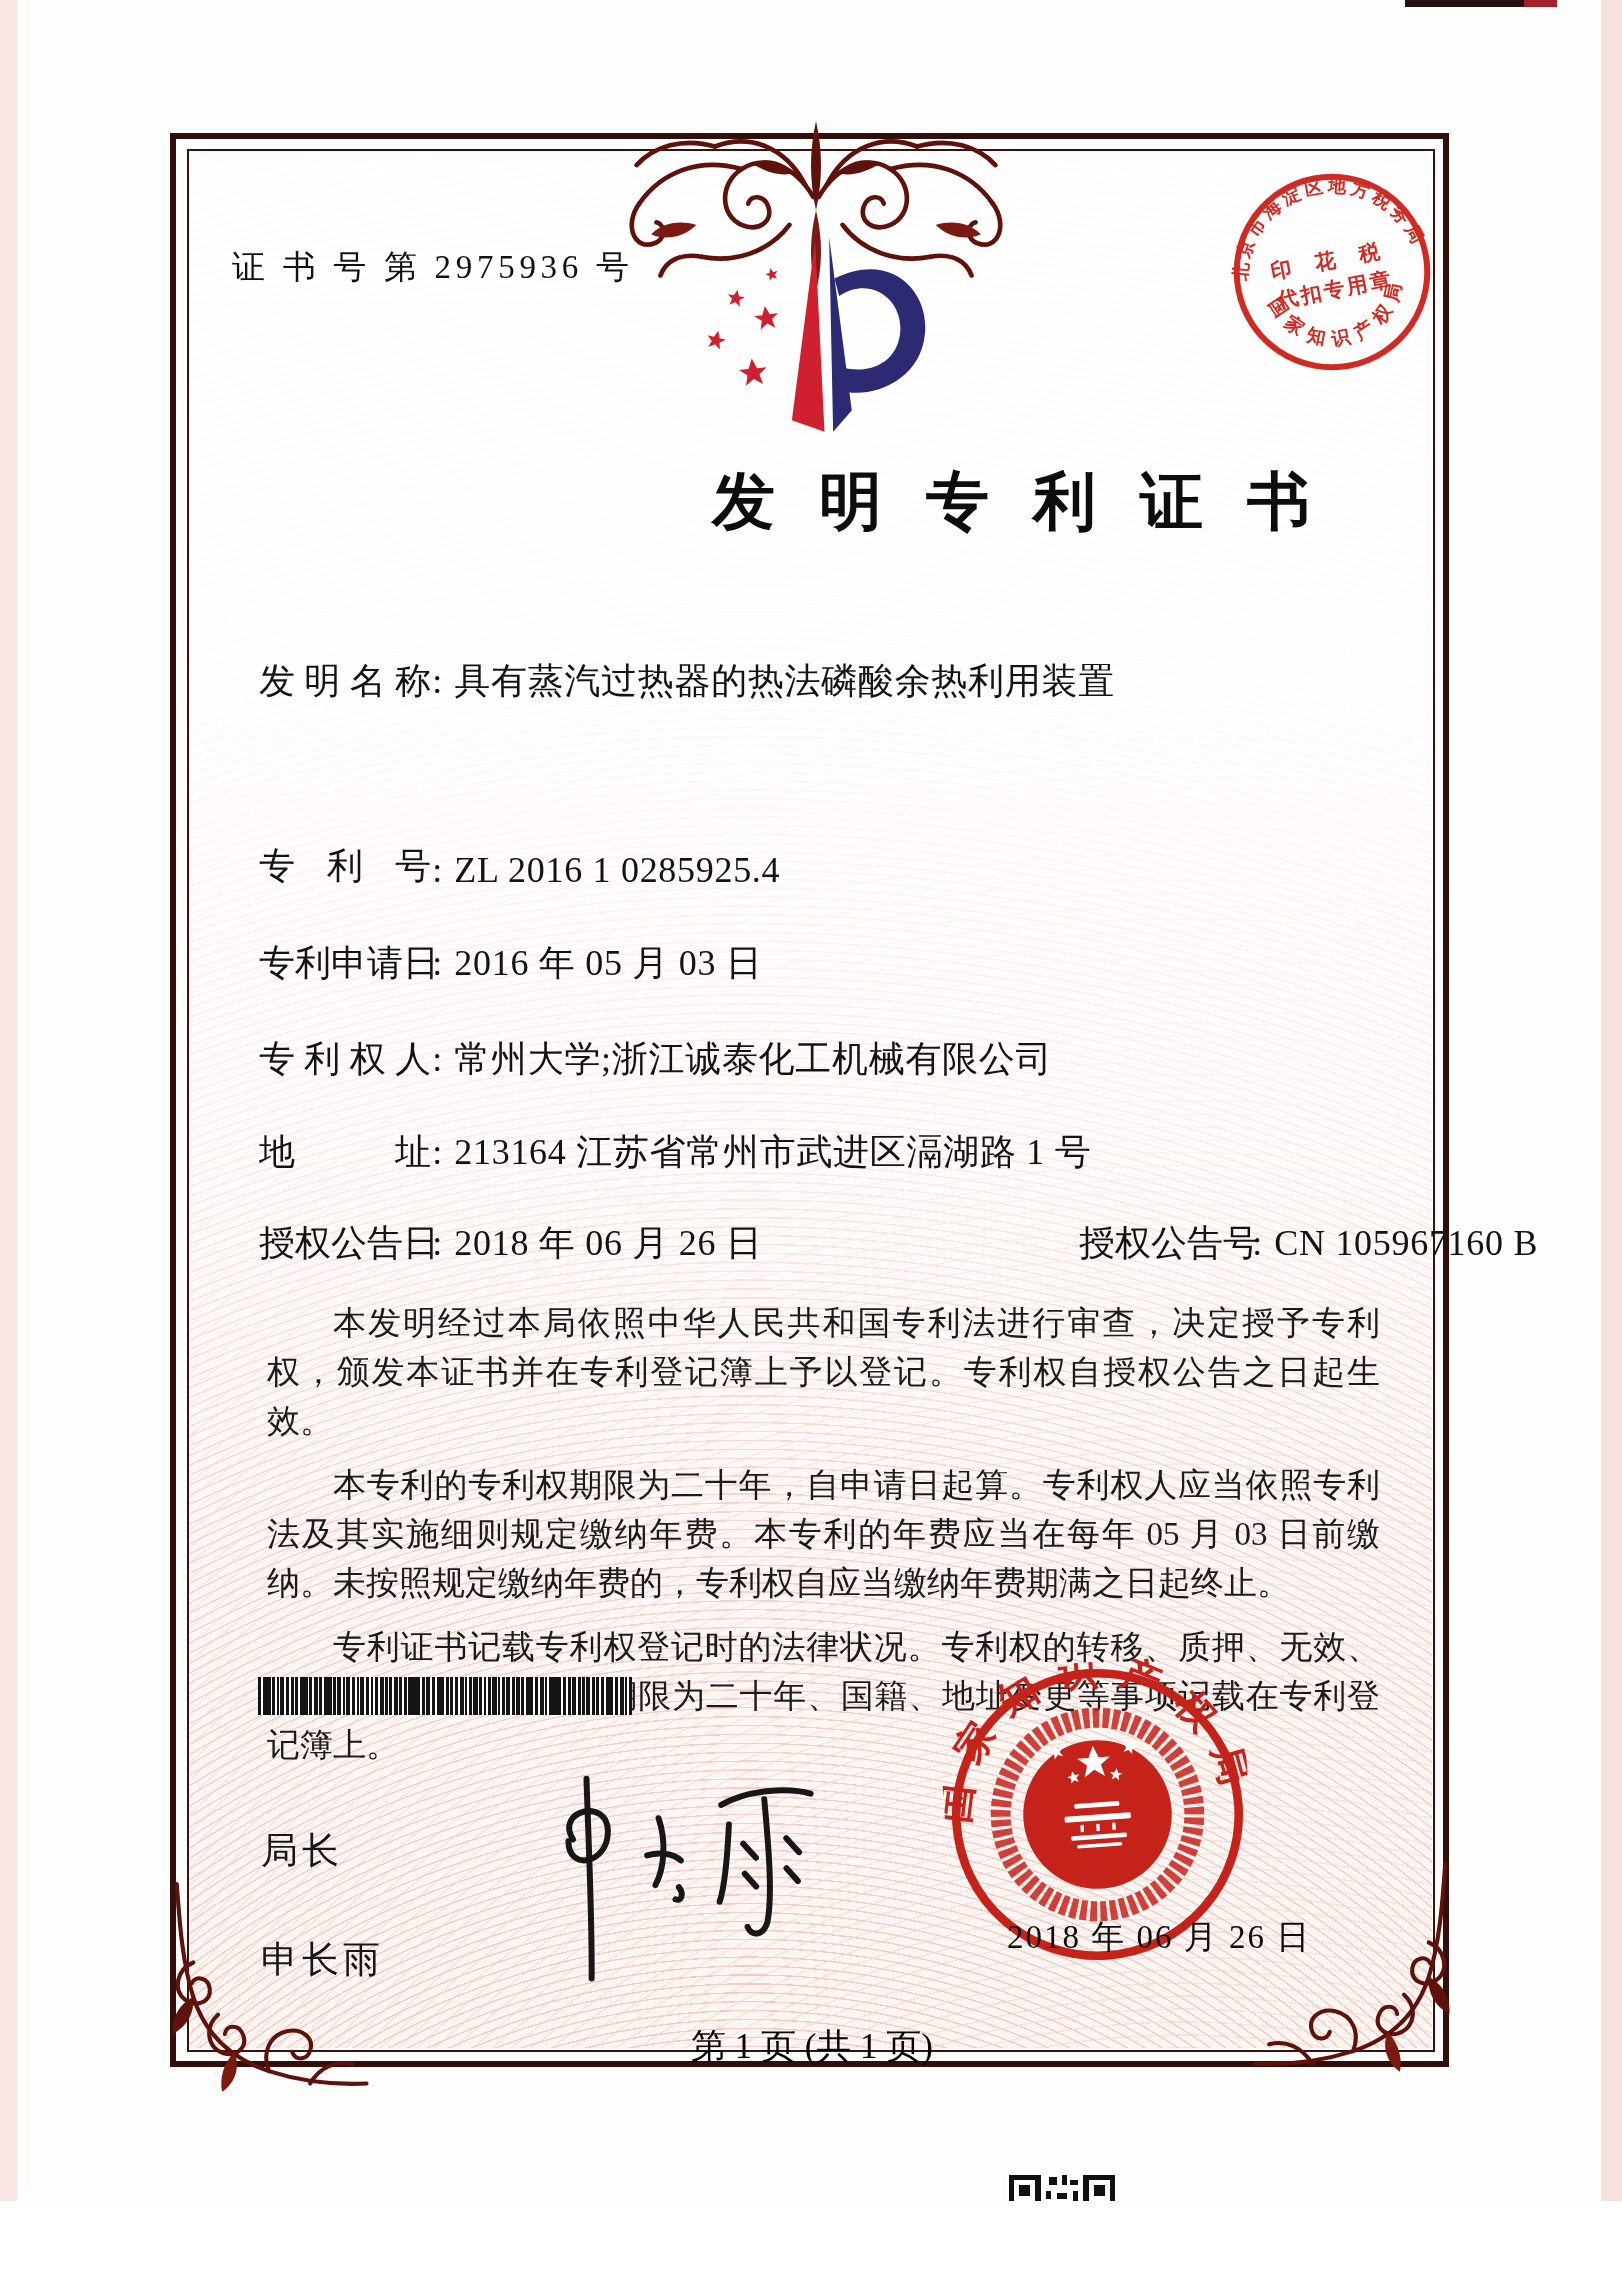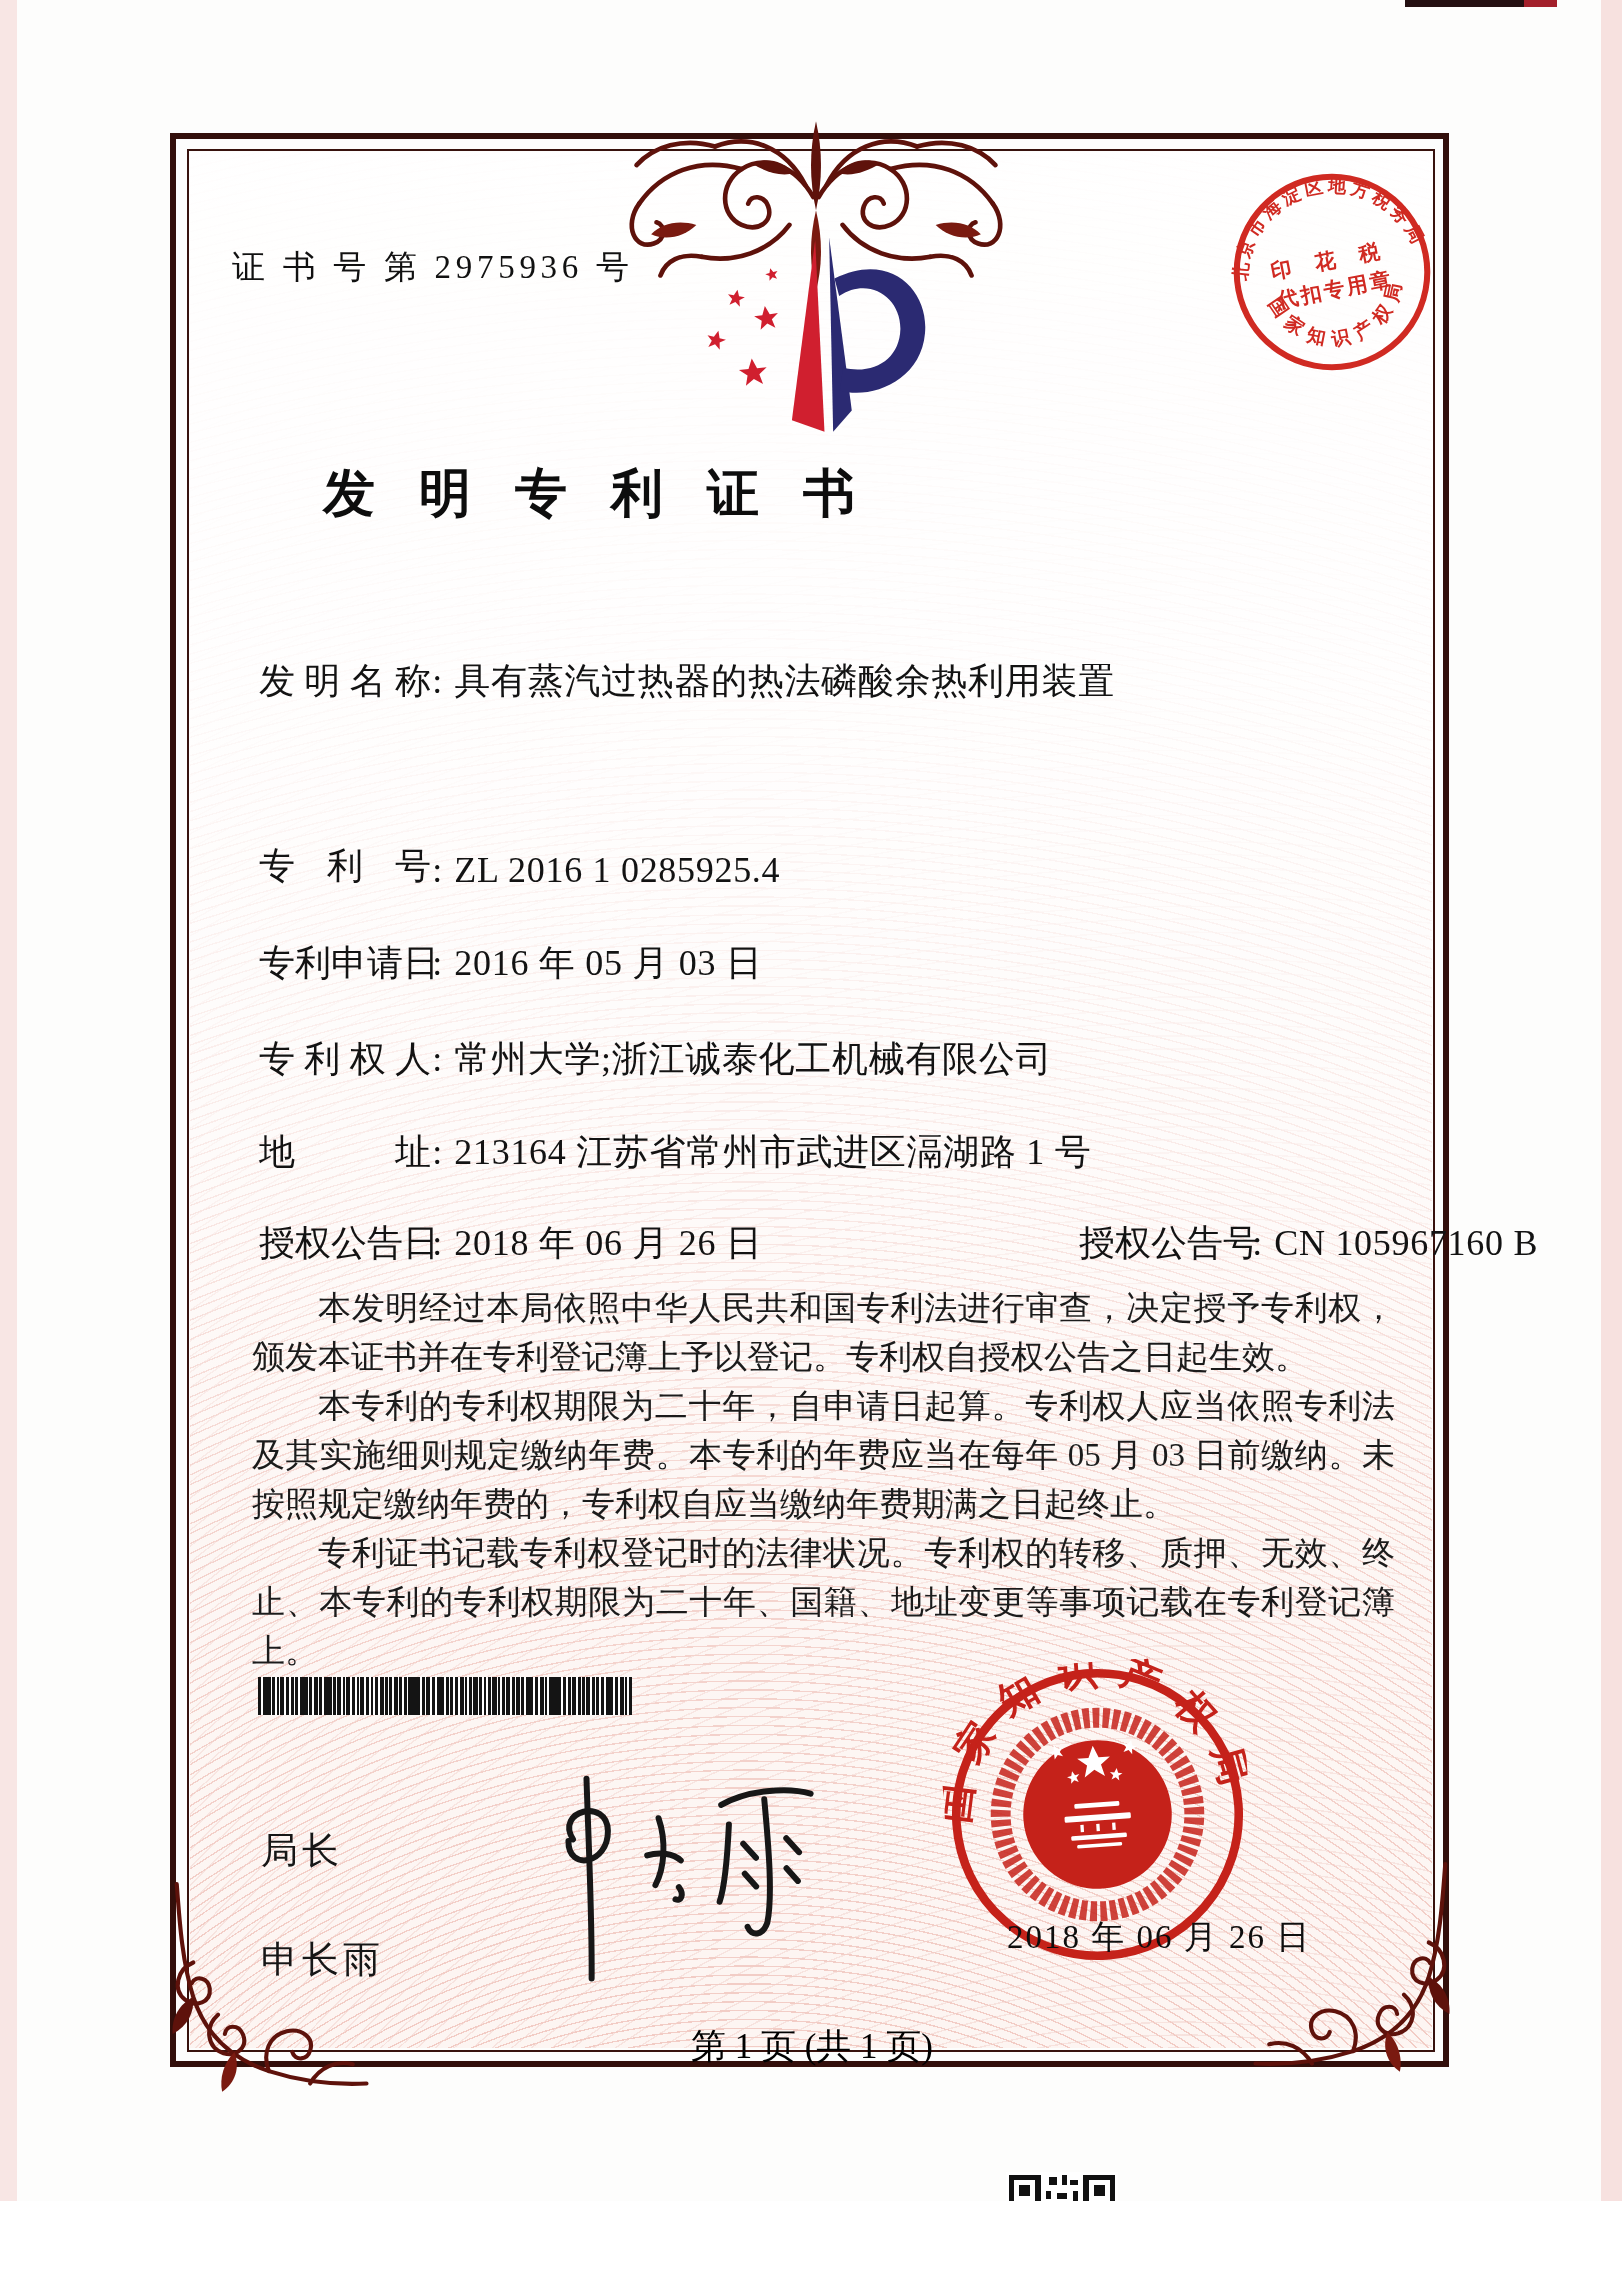--- a/index.html
+++ b/index.html
@@ -20,36 +20,36 @@
   .guilloche{left:190px;top:152px;width:1242px;height:1896px;
     background:
       linear-gradient(180deg, rgba(255,255,255,.97) 0%, rgba(255,255,255,.9) 28%,
                       rgba(255,255,255,.62) 52%, rgba(255,255,255,.18) 72%, rgba(255,255,255,0) 100%),
       repeating-radial-gradient(140% 95% at 45% 138%, #f2ccc5 0 1.3px, rgba(255,255,255,0) 1.3px 8.6px),
       repeating-radial-gradient(120% 85% at 80% 150%, rgba(226,160,150,.22) 0 1.3px, rgba(255,255,255,0) 1.3px 12px),
       #fdf5f2;}
 
   .cert-no{left:232px;top:245px;font-size:33px;letter-spacing:4.7px;color:#111;}
 
-  .title{left:279px;top:459px;width:1075px;text-align:left;font-size:52px;font-weight:bold;
+  .title{left:279px;top:459px;width:1075px;text-align:right;font-size:63px;font-weight:bold;
          letter-spacing:44px;padding-left:44px;box-sizing:border-box;color:#0d0d0d;}
 
   
   .row{position:absolute;left:259px;font-size:36px;white-space:nowrap;color:#131313;}
   .lbl{display:inline-block;width:172px;text-align:justify;text-align-last:justify;vertical-align:bottom;}
   .colon{display:inline-block;margin:0 12px 0 1.3px;}
   .val{letter-spacing:0.7px;}
   .row-1{top:657px;}  .row-2{top:741px;} .row-3{top:842px;} .row-4{top:939px;}
   .row-5{top:1035px;} .row-6{top:1128px;} .row-7{top:1219px;}
   .grant-col2{position:absolute;left:820px;top:0;}
   .row-7 .lbl2{display:inline-block;width:172px;text-align:justify;text-align-last:justify;}
 
   .body-text{left:252px;top:1284px;width:1143px;font-size:33px;line-height:49px;
              text-align:justify;color:#1b1b1b;}
-  .body-text p{margin:0;text-indent:2em;}
+  .body-text p{margin:15px;text-indent:2em;}
 
   .barcode{left:258px;top:1677px;width:374px;height:38px;background:
       repeating-linear-gradient(90deg,#141414 0 2.7px,rgba(0,0,0,0) 2.7px 4.7px),
       repeating-linear-gradient(90deg,#141414 0 1.3px,rgba(0,0,0,0) 1.3px 7.3px),
       repeating-linear-gradient(90deg,#141414 0 2px,rgba(0,0,0,0) 2px 11.3px),
       #fff;}
 
   .director-role{left:261px;top:1826px;font-size:37px;letter-spacing:4px;}
   .director-name{left:261px;top:1935px;font-size:37px;letter-spacing:4px;}
 

